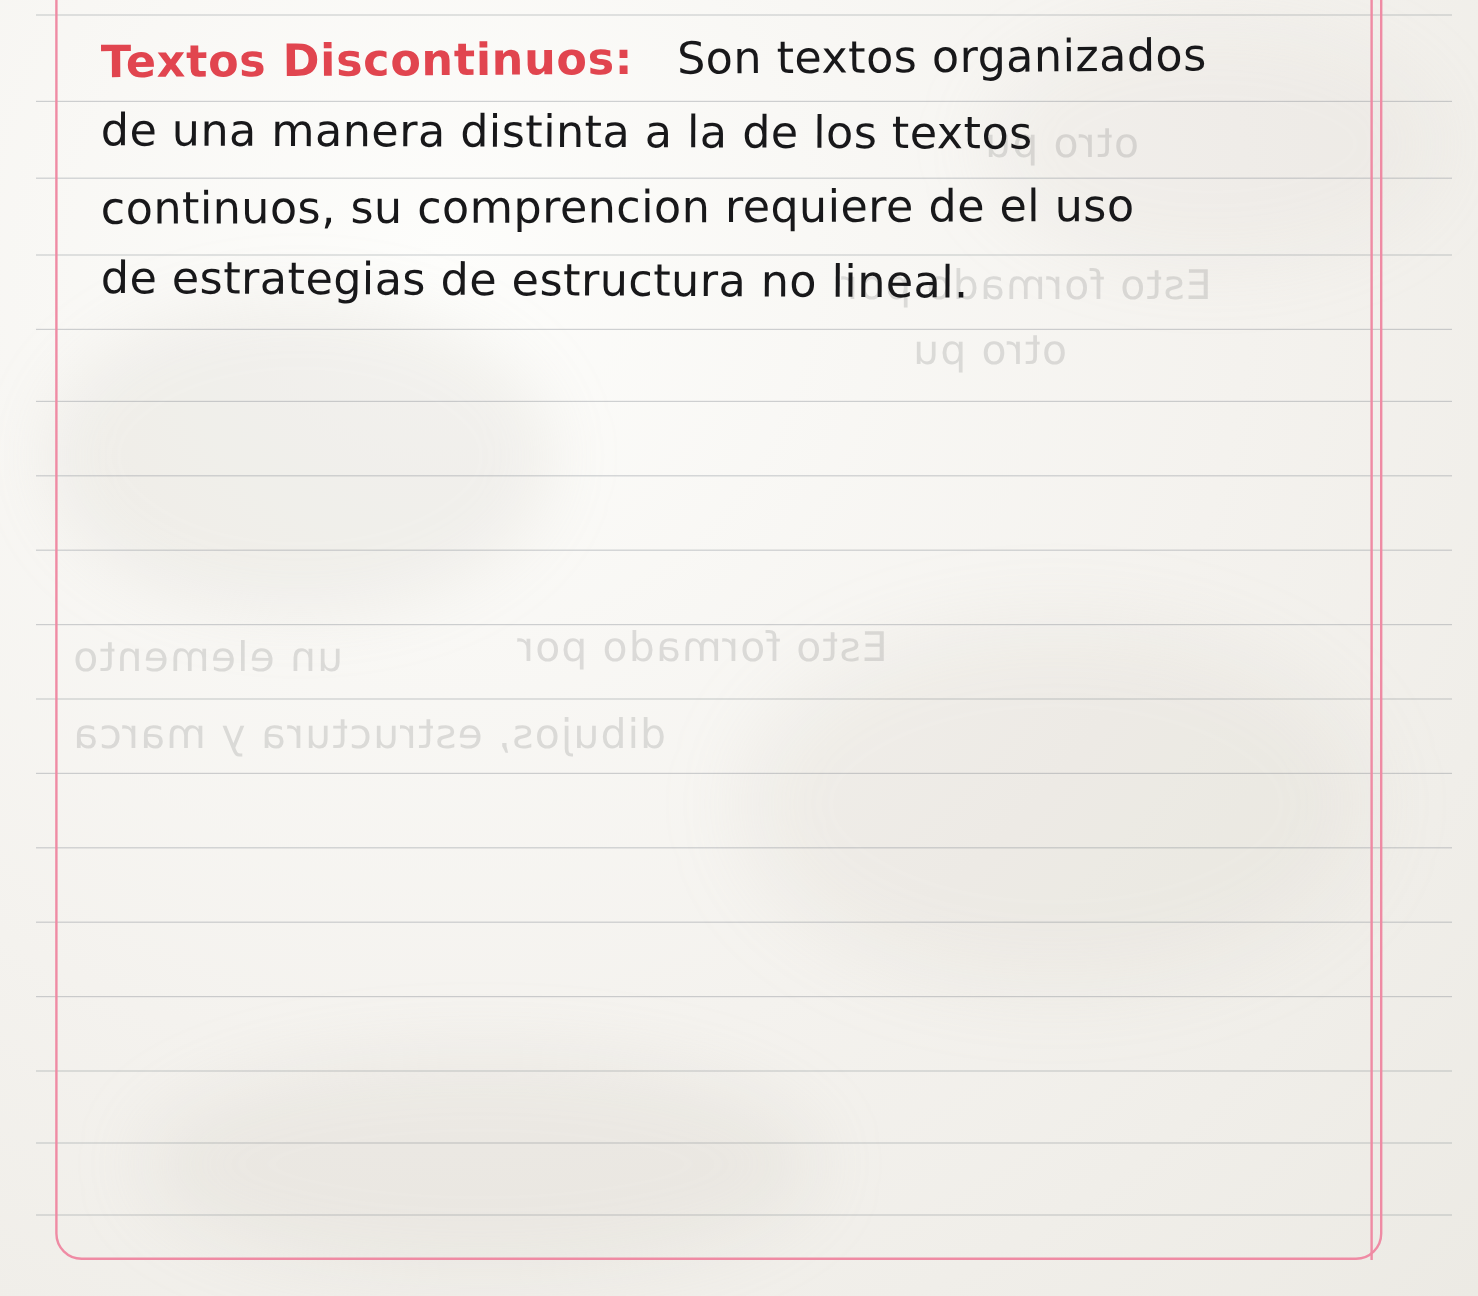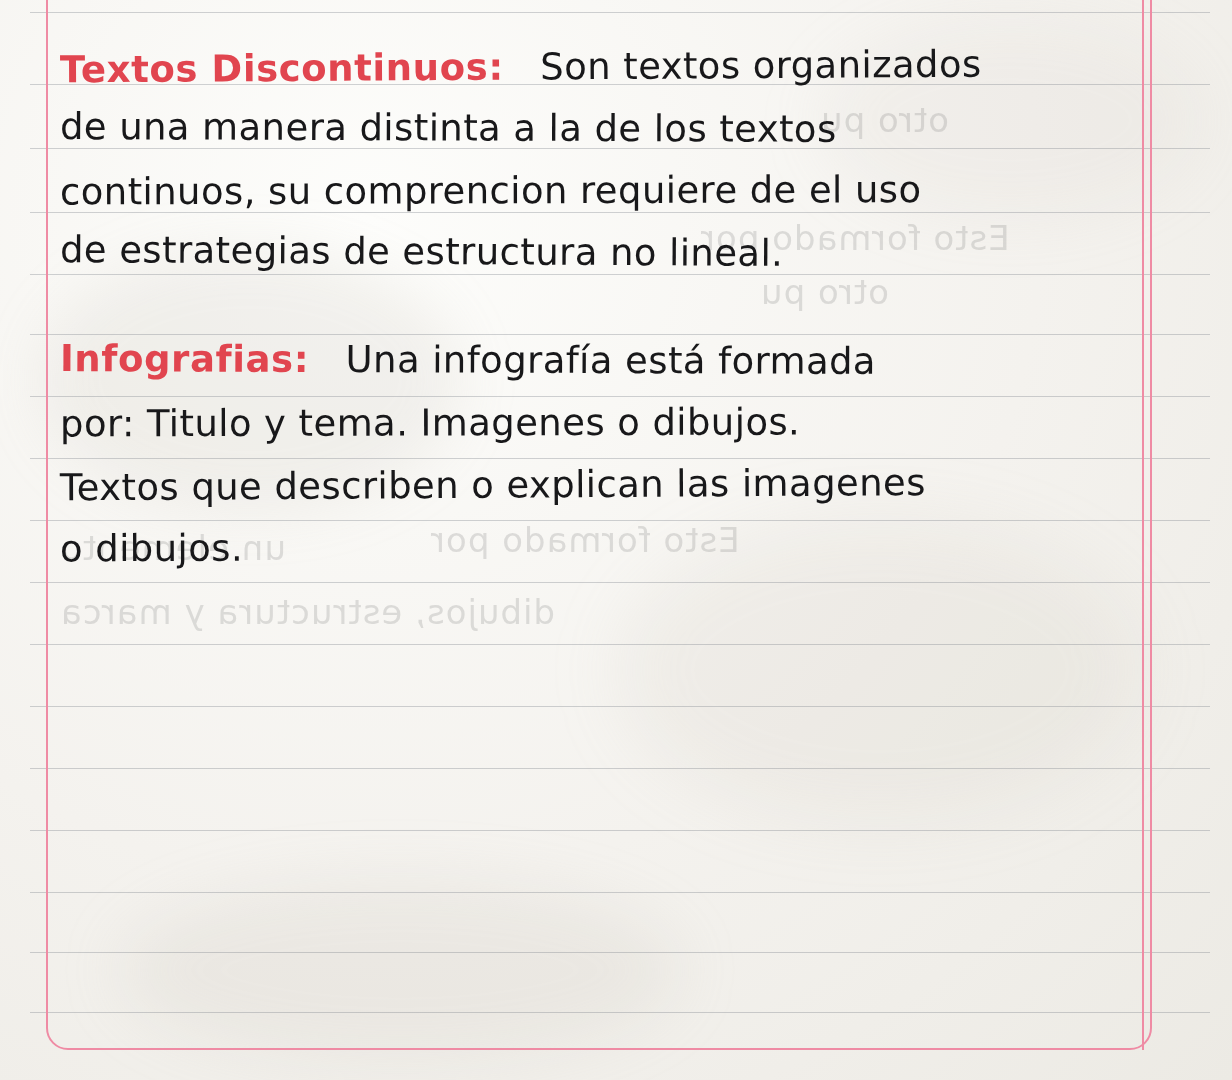--- a/index.html
+++ b/index.html
@@ -159,37 +159,27 @@
 
   <div class="bleed" style="left:820px; top:100px;">otro pu</div>
   <div class="bleed" style="left:700px; top:218px;">Esto formado por</div>
   <div class="bleed" style="left:760px; top:272px;">otro pu</div>
   <div class="bleed" style="left:430px; top:520px;">Esto formado por</div>
   <div class="bleed" style="left:60px;  top:528px;">un elemento</div>
   <div class="bleed" style="left:60px;  top:592px;">dibujos, estructura y marca</div>
 
   <div id="writing">
 
-    <div class="block" style="top:36px;">
+    <div class="block" style="top:18px;margin-left:24px;">
       <div class="line j1">
         <span class="heading">Textos Discontinuos:</span>
         <span class="spacer">&nbsp;</span>
         <span class="body-ink">Son textos organizados</span>
       </div>
       <div class="line j2 body-ink">de una manera distinta a la de los textos</div>
       <div class="line j3 body-ink">continuos, su comprencion requiere de el uso</div>
       <div class="line j4 body-ink">de estrategias de estructura no lineal.</div>
     </div>
 
-    <div class="block" style="top:330px;">
-      <div class="line j2">
-        <span class="heading">Infografias:</span>
-        <span class="spacer">&nbsp;</span>
-        <span class="body-ink">Una infografía está formada</span>
-      </div>
-      <div class="line j3 body-ink">por: Titulo y tema.  Imagenes o dibujos.</div>
-      <div class="line j1 body-ink">Textos que describen o explican las imagenes</div>
-      <div class="line j5 body-ink">o dibujos.</div>
-    </div>
 
 
   </div>
 </div>
 
 </body></html>

